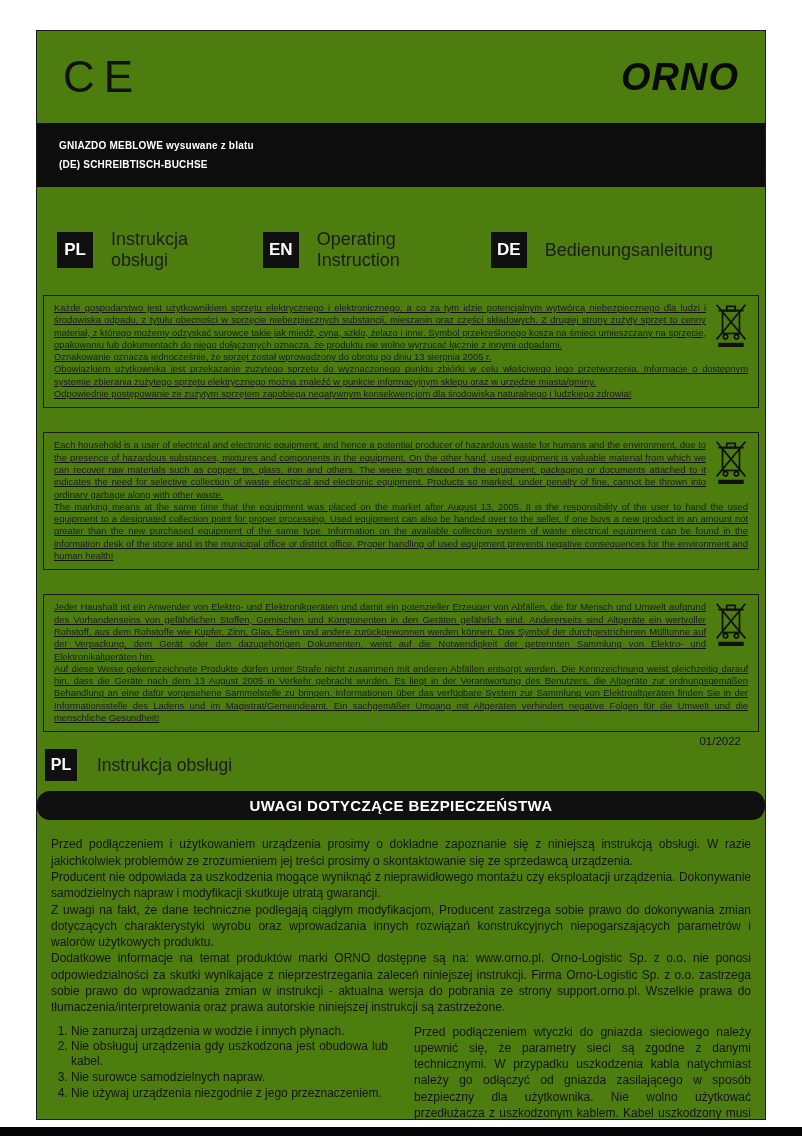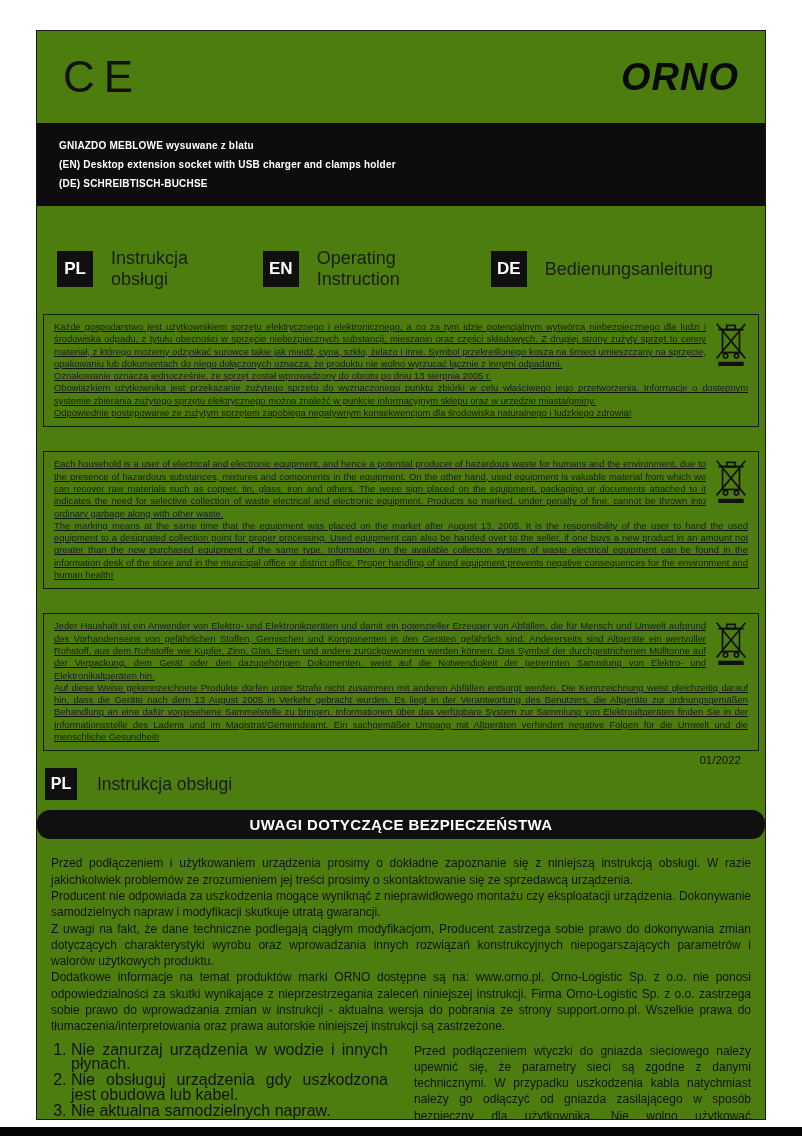--- a/index.html
+++ b/index.html
@@ -45,39 +45,38 @@
   .safety-banner { background:#101010; color:#fff; text-align:center;
                    font-weight:bold; font-size:15px; letter-spacing:0.4px;
                    padding:6px 0; margin-top:10px;border-radius:13px; }
   
   .safety-text { padding:16px 14px 0 14px; }
   .safety-text p { font-size:12px; line-height:16.3px; text-align:justify; color:#141414; }
   
   .two-col { display:flex; gap:26px; padding:8px 14px 0 14px; }
   .col { flex:1 1 0; }
   .rules { padding-left:20px; }
-  .rules li { font-size:16px; line-height:14.8px; text-align:justify; color:#141414; margin-bottom:1px; }
+  .rules li { font-size:12px; line-height:14.8px; text-align:justify; color:#141414; margin-bottom:1px; }
   .right-par { font-size:12px; line-height:16.3px; text-align:justify; color:#141414; }
   
   .bottom-strip { position:absolute; left:0; right:0; bottom:0; height:9px; background:#050505; }
 </style>
 </head>
 <body>
 
 <div class="sheet">
   <div class="frame">
 
     <div class="hdr">
       <div class="ce">CE</div>
       <div class="logo">ORNO</div>
     </div>
 
     <div class="title-banner">
       <div>GNIAZDO MEBLOWE wysuwane z blatu</div>
-      <div>(EN) Desktop extension socket with USB charger and clamps holder</div>
       <div>(DE) SCHREIBTISCH-BUCHSE</div>
     </div>
 
     <div class="lang-row">
       <div class="lang-item">
         <div class="badge">PL</div>
         <div class="lang-label">Instrukcja obsługi</div>
       </div>
       <div class="lang-item">
         <div class="badge">EN</div>
@@ -162,21 +161,21 @@
       <p>Producent nie odpowiada za uszkodzenia mogące wyniknąć z nieprawidłowego montażu czy eksploatacji urządzenia. Dokonywanie samodzielnych napraw i modyfikacji skutkuje utratą gwarancji.</p>
       <p>Z uwagi na fakt, że dane techniczne podlegają ciągłym modyfikacjom, Producent zastrzega sobie prawo do dokonywania zmian dotyczących charakterystyki wyrobu oraz wprowadzania innych rozwiązań konstrukcyjnych niepogarszających parametrów i walorów użytkowych produktu.</p>
       <p>Dodatkowe informacje na temat produktów marki ORNO dostępne są na: www.orno.pl. Orno-Logistic Sp. z o.o. nie ponosi odpowiedzialności za skutki wynikające z nieprzestrzegania zaleceń niniejszej instrukcji. Firma Orno-Logistic Sp. z o.o. zastrzega sobie prawo do wprowadzania zmian w instrukcji - aktualna wersja do pobrania ze strony support.orno.pl. Wszelkie prawa do tłumaczenia/interpretowania oraz prawa autorskie niniejszej instrukcji są zastrzeżone.</p>
     </div>
 
     <div class="two-col">
       <div class="col">
         <ol class="rules">
           <li>Nie zanurzaj urządzenia w wodzie i innych płynach.</li>
           <li>Nie obsługuj urządzenia gdy uszkodzona jest obudowa lub kabel.</li>
-          <li>Nie aktualna samodzielnych napraw.</li>
+          <li>Nie surowce samodzielnych napraw.</li>
           <li>Nie używaj urządzenia niezgodnie z jego przeznaczeniem.</li>
 
         </ol>
       </div>
       <div class="col">
         <p class="right-par">Przed podłączeniem wtyczki do gniazda sieciowego należy upewnić się, że parametry sieci są zgodne z danymi technicznymi. W przypadku uszkodzenia kabla natychmiast należy go odłączyć od gniazda zasilającego w sposób bezpieczny dla użytkownika. Nie wolno użytkować przedłużacza z uszkodzonym kablem. Kabel uszkodzony musi być wymieniony przez osobę z odpowiednimi uprawnieniami.</p>
       </div>
     </div>
 
   </div>

